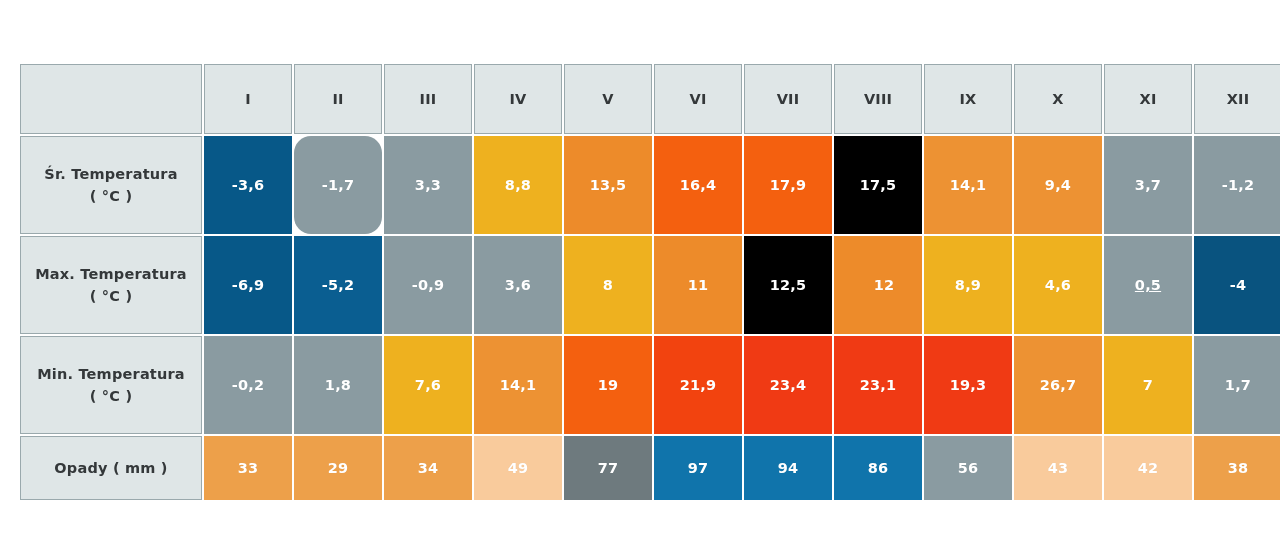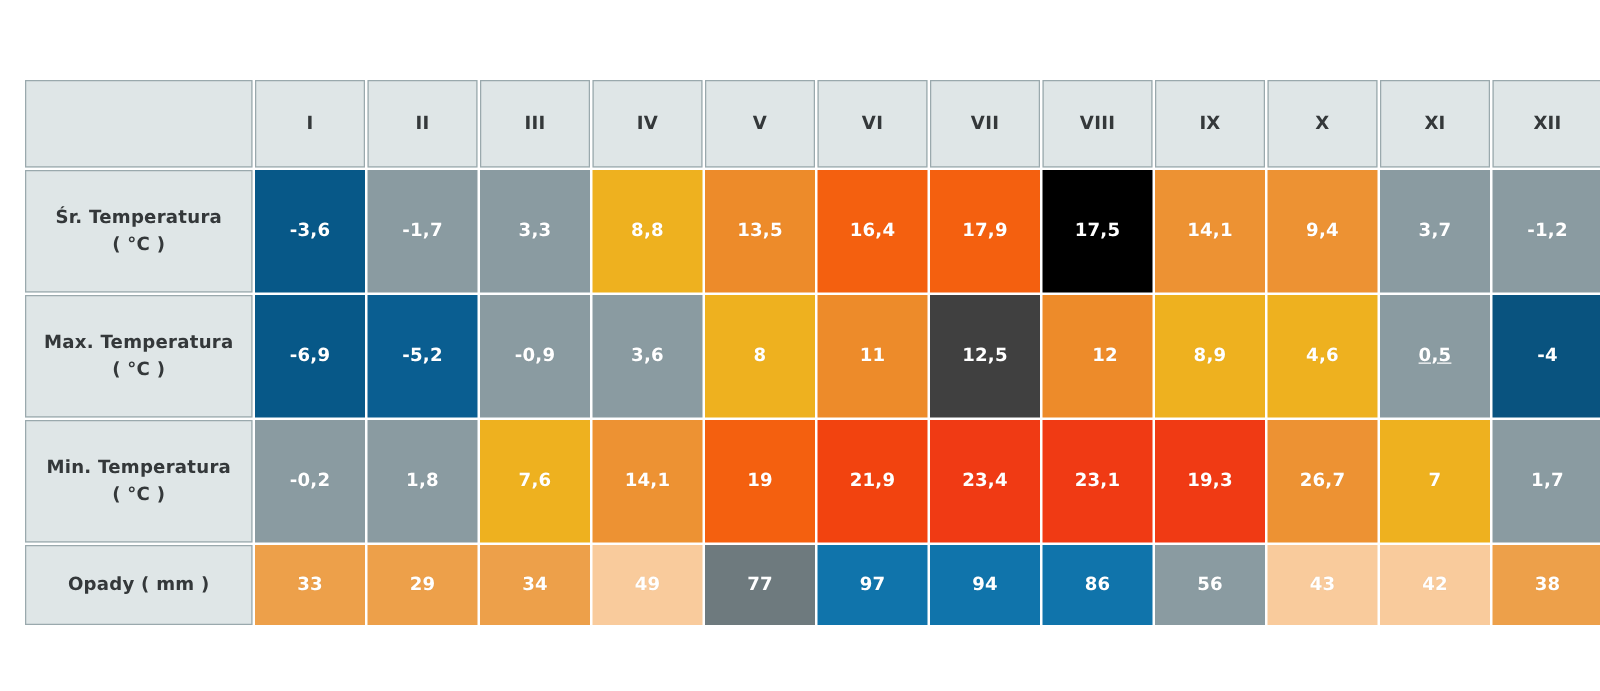--- a/index.html
+++ b/index.html
@@ -105,21 +105,21 @@
         <th class="month-head">XII</th>
       </tr>
     </thead>
     <tbody id="table-body">
         <tr class="r-temp">
           <td class="row-label">
             <span class="lbl-line">Śr. Temperatura</span>
             <span class="lbl-line">( °C )</span>
           </td>
           <td class="data-cell" style="background: rgb(7, 88, 136);">-3,6</td>
-          <td class="data-cell" style="background: rgb(138, 155, 161);">-1,7</td>
+          <td class="data-cell" style="background: rgb(138, 155, 161); border-radius: 17px;">-1,7</td>
           <td class="data-cell" style="background: rgb(138, 155, 161);">3,3</td>
           <td class="data-cell" style="background: rgb(238, 177, 31);">8,8</td>
           <td class="data-cell" style="background: rgb(237, 139, 42);">13,5</td>
           <td class="data-cell" style="background: rgb(244, 96, 15);">16,4</td>
           <td class="data-cell" style="background: rgb(244, 96, 15);">17,9</td>
           <td class="data-cell" style="background: #000000;">17,5</td>
           <td class="data-cell" style="background: rgb(237, 146, 51);">14,1</td>
           <td class="data-cell" style="background: rgb(237, 146, 51);">9,4</td>
           <td class="data-cell" style="background: rgb(138, 155, 161);">3,7</td>
           <td class="data-cell" style="background: rgb(138, 155, 161);">-1,2</td>
@@ -128,21 +128,21 @@
           <td class="row-label">
             <span class="lbl-line">Max. Temperatura</span>
             <span class="lbl-line">( °C )</span>
           </td>
           <td class="data-cell" style="background: rgb(7, 88, 136);">-6,9</td>
           <td class="data-cell" style="background: rgb(10, 94, 145);">-5,2</td>
           <td class="data-cell" style="background: rgb(138, 155, 161);">-0,9</td>
           <td class="data-cell" style="background: rgb(138, 155, 161);">3,6</td>
           <td class="data-cell" style="background: rgb(238, 177, 31);">8</td>
           <td class="data-cell" style="background: rgb(237, 139, 42);">11</td>
-          <td class="data-cell" style="background: #404040;">12,5</td>
+          <td class="data-cell" style="background: #000000;">12,5</td>
           <td class="data-cell" style="background: rgb(237, 139, 42); padding-left: 12px;">12</td>
           <td class="data-cell" style="background: rgb(238, 177, 31);">8,9</td>
           <td class="data-cell" style="background: rgb(238, 177, 31);">4,6</td>
           <td class="data-cell" style="background: rgb(138, 155, 161); text-decoration: underline;">0,5</td>
           <td class="data-cell" style="background: rgb(9, 83, 127);">-4</td>
         </tr>
         <tr class="r-temp">
           <td class="row-label">
             <span class="lbl-line">Min. Temperatura</span>
             <span class="lbl-line">( °C )</span>

